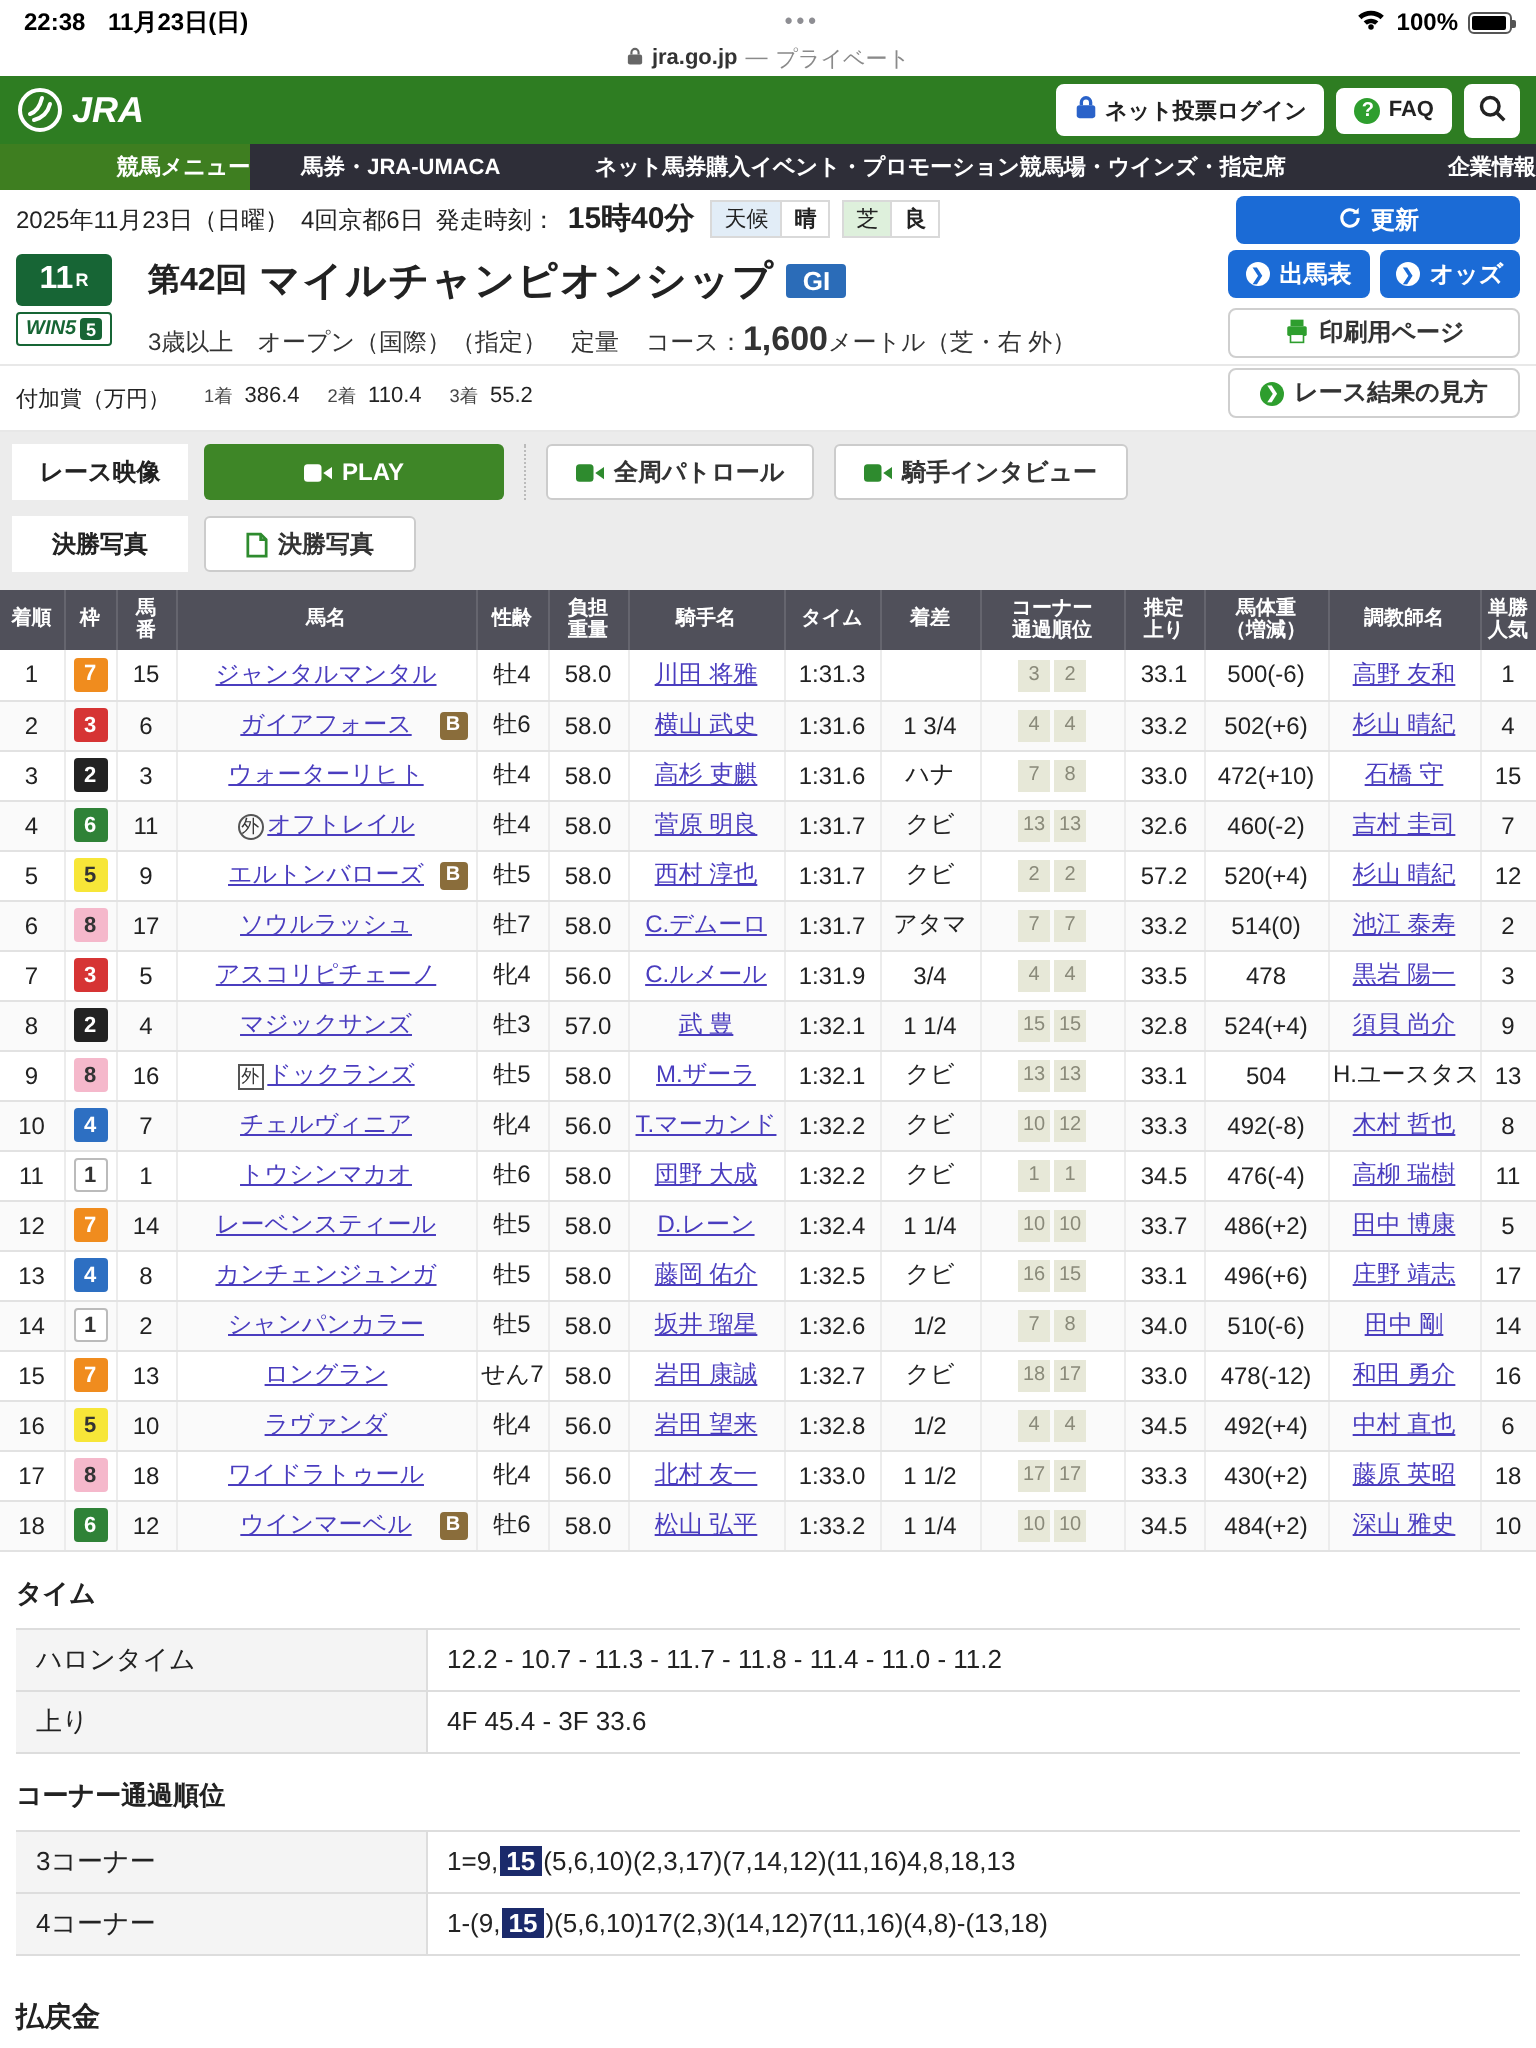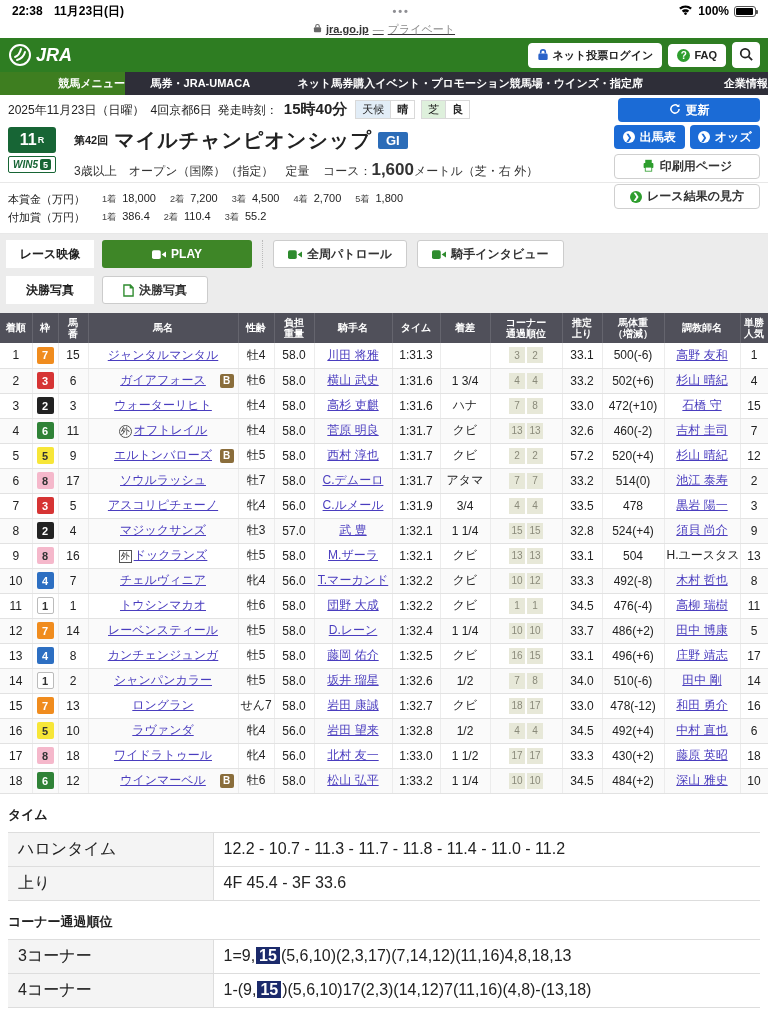--- a/index.html
+++ b/index.html
@@ -10,21 +10,21 @@
 
   
   .statusbar { height:20px; display:flex; align-items:center; justify-content:space-between;
                padding:2px 12px 0; font-size:12px; font-weight:bold; color:#000; background:#fff; }
   .statusbar .dots { color:#8e8e93; letter-spacing:2px; font-size:11px; }
   .status-right { display:flex; align-items:center; gap:5px; }
   .battery { width:22px; height:11px; border:1px solid #555; border-radius:3px; position:relative; padding:1px; }
   .battery i { display:block; height:100%; width:92%; background:#000; border-radius:1px; }
   .battery::after { content:""; position:absolute; right:-3px; top:3px; width:2px; height:4px; background:#555; border-radius:0 1px 1px 0; }
   .addressbar { height:18px; display:flex; align-items:center; justify-content:center; gap:4px;
-                font-size:11px; color:#333; background:#fff;text-decoration:underline; }
+                font-size:11px; color:#333; background:#fff; }
   .addressbar .priv { color:#8a8a8a; }
   .lockglyph { font-size:10px; color:#666; }
 
   
   .siteheader { height:34px; background:#2e7d22; display:flex; align-items:center; padding:0 8px; }
   .jra-logo { display:flex; align-items:center; gap:4px; color:#fff; font-weight:bold; font-size:18px; font-style:italic; }
   .jra-logo svg { display:block; }
   .header-spacer { flex:1; }
   .hbtn { background:#fff; border:1px solid #fff; border-radius:4px; font-size:11px; font-weight:bold;
           color:#222; display:flex; align-items:center; gap:4px; padding:4px 8px; margin-left:6px; cursor:pointer; }
@@ -57,21 +57,21 @@
   .race-no { background:#176535; color:#fff; font-weight:bold; border-radius:3px; width:48px; height:26px;
              display:flex; align-items:center; justify-content:center; font-size:16px; }
   .race-no small { font-size:9px; margin-left:1px; }
   .win5 { margin-top:3px; width:48px; height:17px; border:1px solid #176535; border-radius:2px; background:#fff;
           display:flex; align-items:center; justify-content:center; gap:2px; font-size:10px; font-weight:bold;
           font-style:italic; color:#176535; }
   .win5 b { font-style:normal; background:#176535; color:#fff; width:11px; height:11px; font-size:9px;
             display:inline-flex; align-items:center; justify-content:center; border-radius:2px; }
   .title-main { flex:1; }
   .title-line { display:flex; align-items:center; gap:6px; }
-  .race-kai { font-size:11px; font-weight:bold; }
+  .race-kai { font-size:16px; font-weight:bold; }
   .race-name { font-size:20px; font-weight:bold; letter-spacing:1px; }
   .grade-badge { background:#2b6cb8; color:#fff; font-weight:bold; font-size:13px; padding:1px 8px; border-radius:2px; }
   .cond-line { margin-top:6px; font-size:12px; color:#333; }
   .cond-line .dist { font-size:17px; font-weight:bold; }
   .side-buttons { position:absolute; right:8px; top:4px; width:146px; display:flex; flex-direction:column; gap:5px; }
   .side-row { display:flex; gap:5px; }
   .side-row .btn-blue { flex:1; height:24px; font-size:12px; }
   .circ { width:12px; height:12px; border-radius:50%; background:#fff; display:inline-flex; align-items:center;
           justify-content:center; font-size:8px; font-weight:bold; color:#1b6bd6; }
   .btn-white { background:#fff; border:1px solid #cfcfcf; border-radius:4px; height:25px; font-size:12px; font-weight:bold;
@@ -123,21 +123,21 @@
             font-size:10px; font-weight:bold; display:inline-flex; align-items:center; justify-content:center; border-radius:2px; }
   .cchip { display:inline-flex; width:16px; height:16px; background:#e7e8d8; color:#8a8a7a; font-size:10px;
            align-items:center; justify-content:center; margin:0 1px; }
   td.cell-margin, td.cell-time { text-align:left; padding-left:6px; }
   td.cell-body { text-align:left; padding-left:8px; }
   td.cell-trainer { text-align:left; padding-left:6px; }
 
   
   .infosection { padding:12px 8px 0; }
   .infosection h3 { font-size:13px; font-weight:bold; margin-bottom:8px; }
-  table.infotbl { width:100%; border-collapse:collapse; font-size:16px; }
+  table.infotbl { width:100%; border-collapse:collapse; font-size:13px; }
   table.infotbl td { border-top:1px solid #ddd; border-bottom:1px solid #ddd; padding:6px 10px; }
   table.infotbl td.ilabel { width:205px; background:#f4f4f4; border-right:1px solid #ddd; }
   .hlchip { background:#1b2a6b; color:#fff; font-weight:bold; padding:0 3px; margin:0 1px; }
 
   
   .payout { padding:22px 0 0; }
   .payout h3 { font-size:14px; font-weight:bold; padding:0 8px 8px; }
 </style>
 </head>
 <body>
@@ -288,28 +288,20 @@
       <span>印刷用ページ</span>
     </button>
     <button class="btn-white">
       <span class="circ green">❯</span>
       <span>レース結果の見方</span>
     </button>
   </div>
 </div>
 
 <div class="prizeblock" id="prizeblock">
-    <div class="prize-row">
-      <span class="plabel">本賞金（万円）</span>
-      <span class="prize-item"><small>1着</small>18,000</span>
-      <span class="prize-item"><small>2着</small>7,200</span>
-      <span class="prize-item"><small>3着</small>4,500</span>
-      <span class="prize-item"><small>4着</small>2,700</span>
-      <span class="prize-item"><small>5着</small>1,800</span>
-    </div>
     <div class="prize-row">
       <span class="plabel">付加賞（万円）</span>
       <span class="prize-item"><small>1着</small>386.4</span>
       <span class="prize-item"><small>2着</small>110.4</span>
       <span class="prize-item"><small>3着</small>55.2</span>
     </div>
   </div>
 
 <div class="mediastrip">
   <div class="media-row">

